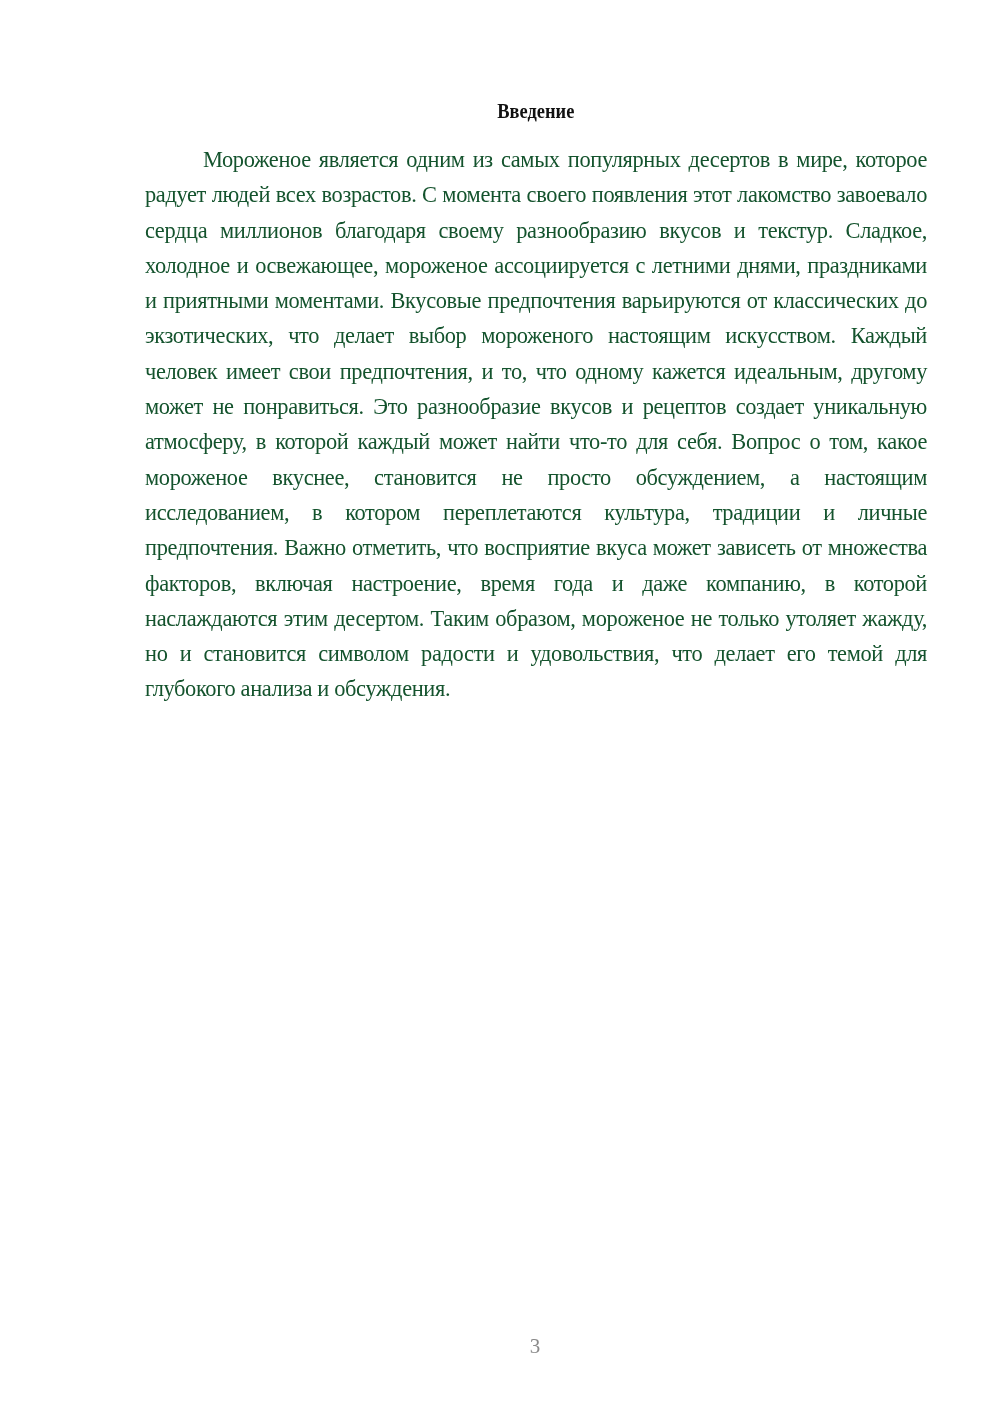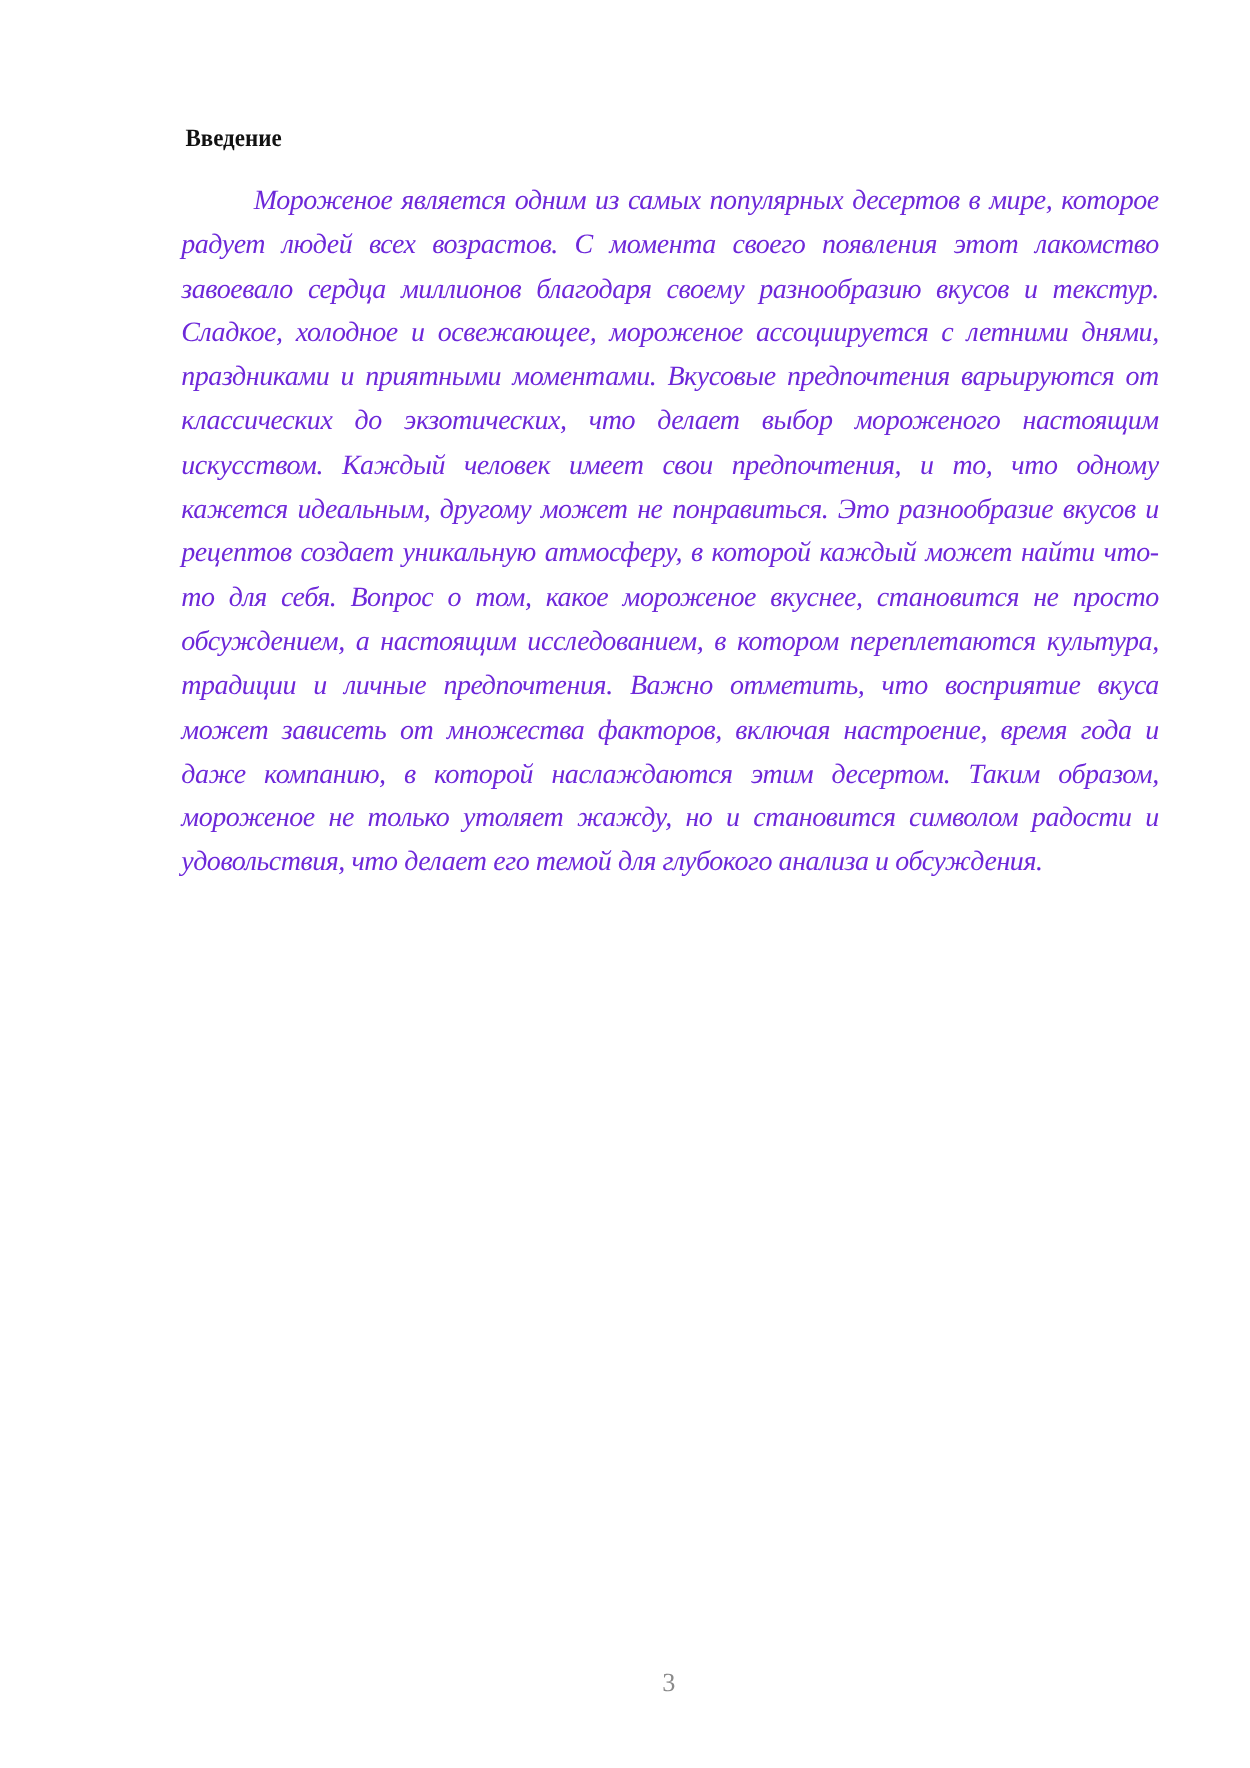--- a/index.html
+++ b/index.html
@@ -20,20 +20,21 @@
       left: 0; top: 0;
       width: 1000px;
       height: 1414px;
       background: #ffffff;
     }
     .heading {
       position: absolute;
       left: 145px;
       width: 782px;
       top: 98px;
+      text-align: center;
       font-weight: bold;
       font-size: 20px;
       line-height: 26px;
       margin: 0;
       color: #111111;
       padding-left: 0;
       box-sizing: border-box;
       transform: translateX(0);
     }
     .heading span {
@@ -43,25 +44,24 @@
     .body-text {
       position: absolute;
       left: 145px;
       top: 142px;
       width: 782px;
       margin: 0;
       font-size: 22.4px;
       line-height: 35.3px;
       text-align: justify;
       text-indent: 58px;
-      color: #6d28d9;
+      color: #14532d;
       letter-spacing: -0.35px;
       word-spacing: 0px;
       hyphens: none;
-      font-style: italic;
     }
     .page-number {
       position: absolute;
       left: 500px;
       width: 70px;
       top: 1333px;
       text-align: center;
       font-size: 21px;
       line-height: 26px;
       color: #8a8a8a;

